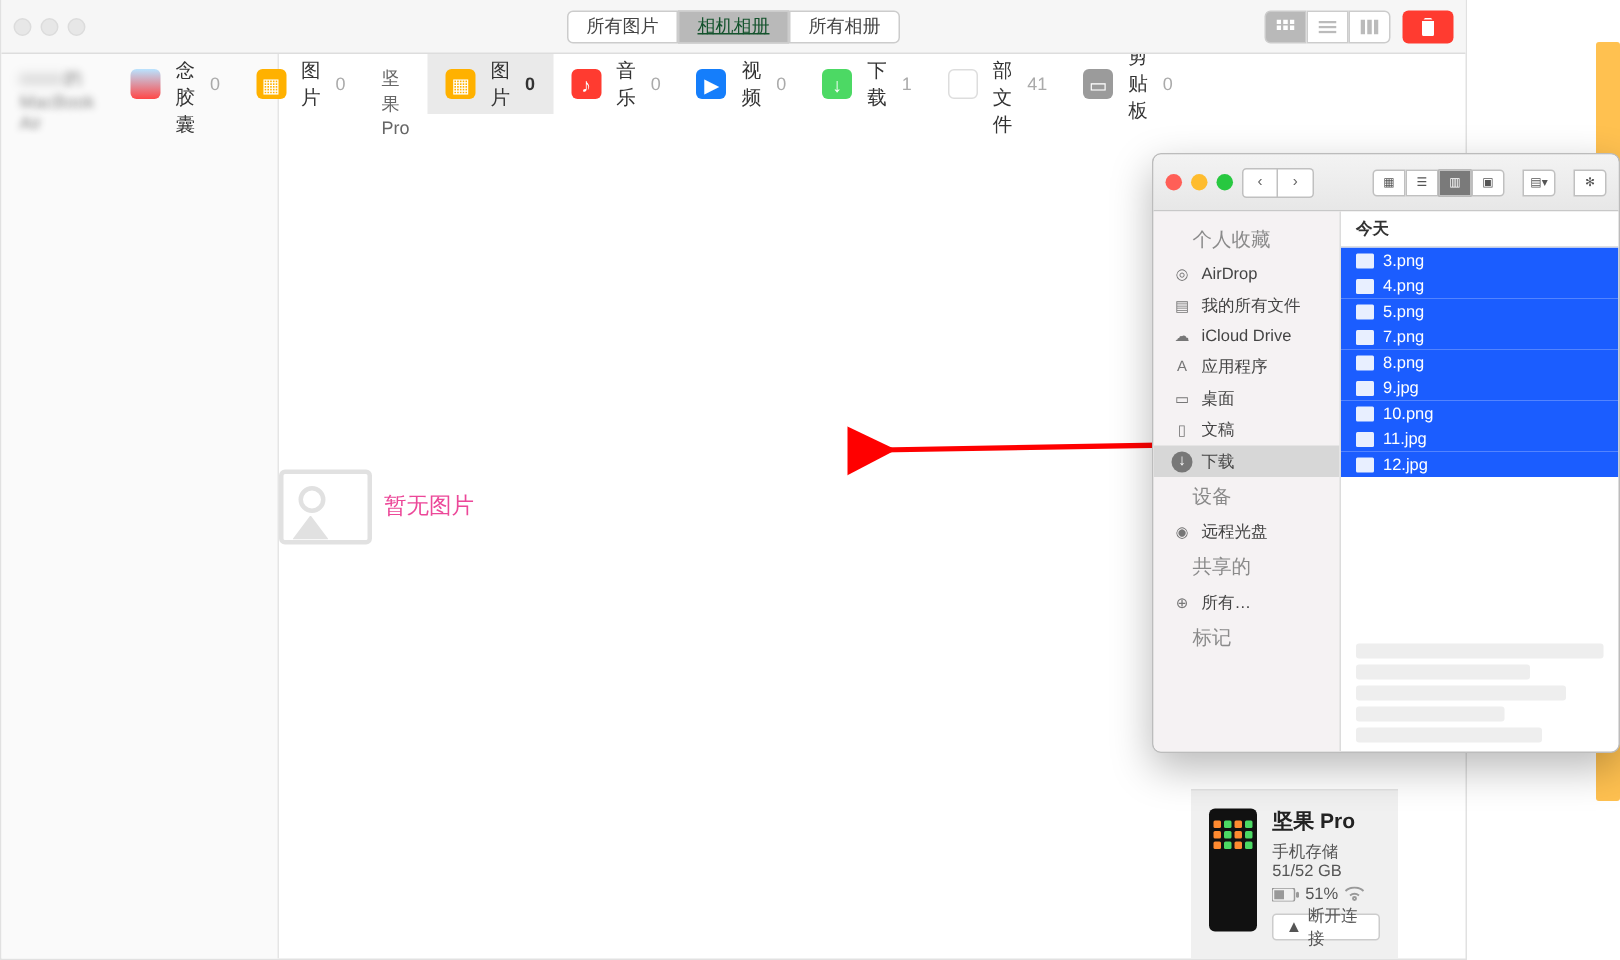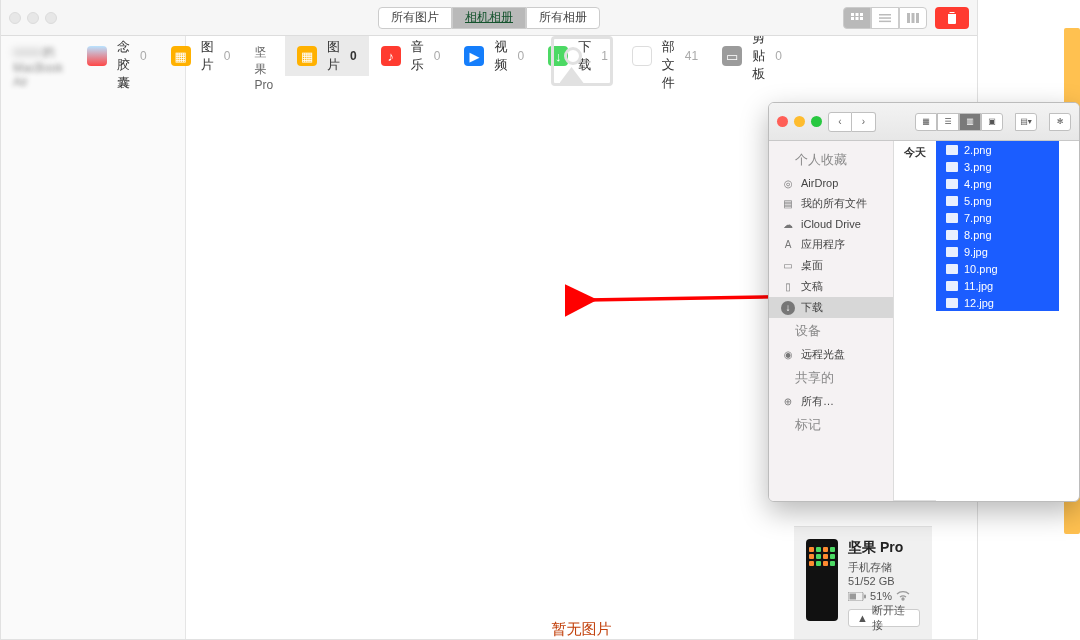--- a/index.html
+++ b/index.html
@@ -50,21 +50,21 @@
 .phone{width:42px;height:82px;background:#111;border-radius:4px;position:relative;display:flex;flex-direction:column;align-items:center;justify-content:flex-start;padding-top:8px;gap:2px;}
 .phonegrid{display:grid;grid-template-columns:repeat(4,5px);grid-template-rows:repeat(3,5px);gap:2px;}
 .phonegrid div{background:#ff8a30;border-radius:1px;}
 .phonegrid div:nth-child(even){background:#4cd964;}
 .devinfo{display:flex;flex-direction:column;gap:3px;font-size:11px;color:#555;}
 .devname{font-size:14px;font-weight:600;color:#222;}
 .batbox{display:flex;align-items:center;gap:4px;}
 .disc{margin-top:4px;height:18px;border:1px solid #ccc;border-radius:3px;display:flex;align-items:center;justify-content:center;gap:4px;padding:0 8px;background:#fff;cursor:pointer;}
 
 .main{flex:1;display:flex;flex-direction:column;position:relative;}
-.canvas{flex:1;display:flex;align-items:center;justify-content:space-between;color:#c2410c;flex-direction:column;gap:8px;}
+.canvas{flex:1;display:flex;align-items:center;justify-content:flex-start;color:#ec4899;flex-direction:row;gap:8px;}
 .ph-icon{width:62px;height:50px;border:3px solid #e1e1e1;border-radius:4px;position:relative;}
 .ph-icon::before{content:"";position:absolute;top:8px;left:10px;width:12px;height:12px;border:3px solid #e1e1e1;border-radius:50%;}
 .ph-icon::after{content:"";position:absolute;bottom:0;left:6px;width:24px;height:16px;background:#e1e1e1;clip-path:polygon(50% 0,100% 100%,0 100%);}
 .status{height:24px;border-top:1px solid #e5e5e5;display:flex;align-items:center;justify-content:center;font-size:12px;color:#666;}
 
 
 .finder{position:absolute;left:768px;top:102px;width:312px;height:400px;background:#fff;border:1px solid #bcbcbc;border-radius:6px;box-shadow:0 10px 28px rgba(0,0,0,0.28);z-index:20;display:flex;flex-direction:column;overflow:hidden;}
 .ftb{height:38px;background:linear-gradient(#f3f3f3,#e7e7e7);border-bottom:1px solid #c8c8c8;display:flex;align-items:center;padding:0 8px;gap:6px;}
 .ftraffic{display:flex;gap:6px;}
 .fc{width:11px;height:11px;border-radius:50%;}
@@ -77,21 +77,21 @@
 .fviews div{width:22px;height:18px;border:1px solid #c0c0c0;background:#fff;display:flex;align-items:center;justify-content:center;font-size:8px;color:#555;}
 .fviews div:first-child{border-radius:3px 0 0 3px;}
 .fviews div:last-child{border-radius:0 3px 3px 0;}
 .fviews div.active{background:#7a7a7a;color:#fff;}
 .fsplit{flex:1;display:flex;min-height:0;}
 .fside{width:125px;background:#f5f2f3;border-right:1px solid #dcdcdc;padding:6px 0;font-size:11px;overflow-y:auto;}
 .fhead{color:#8a8a8a;padding:4px 26px;font-size:13px;}
 .frow{display:flex;align-items:center;gap:6px;padding:3px 12px;color:#444;cursor:pointer;}
 .frow.sel{background:#d7d7d7;}
 .fic{width:14px;height:14px;display:flex;align-items:center;justify-content:center;color:#777;font-size:10px;}
-.fmain{flex:1;display:flex;font-size:11px;min-width:0;}
+.fmain{flex:1;display:flex;flex-direction:column;font-size:11px;min-width:0;}
 .fcolh{background:#fff;border-bottom:1px solid #e0e0e0;padding:4px 10px;font-weight:600;color:#333;}
 .flist{flex:1;overflow-y:auto;}
 .file{height:17px;display:flex;align-items:center;gap:6px;padding:0 10px;background:#1b5dff;color:#fff;}
 .file .fi{width:12px;height:10px;background:#fff;opacity:0.9;border-radius:1px;flex-shrink:0;}
 .faded{padding:6px 10px;display:flex;flex-direction:column;gap:4px;}
 .faded div{height:10px;background:#eee;border-radius:2px;}
 
 
 .arrow-svg{position:absolute;left:565px;top:270px;width:370px;height:52px;z-index:15;pointer-events:none;}
 </style>
@@ -323,24 +323,20 @@
           <span class="fic">⊕</span>
           <span>所有…</span>
         </div>
       <div class="fhead">标记</div>
     </div>
     <div class="fmain">
       <div class="fcolh">今天</div>
       <div class="flist" id="flist">
           <div class="file">
             <div class="fi"></div>
-            <span>2.png</span>
-          </div>
-          <div class="file">
-            <div class="fi"></div>
             <span>3.png</span>
           </div>
           <div class="file">
             <div class="fi"></div>
             <span>4.png</span>
           </div>
           <div class="file">
             <div class="fi"></div>
             <span>5.png</span>
           </div>

